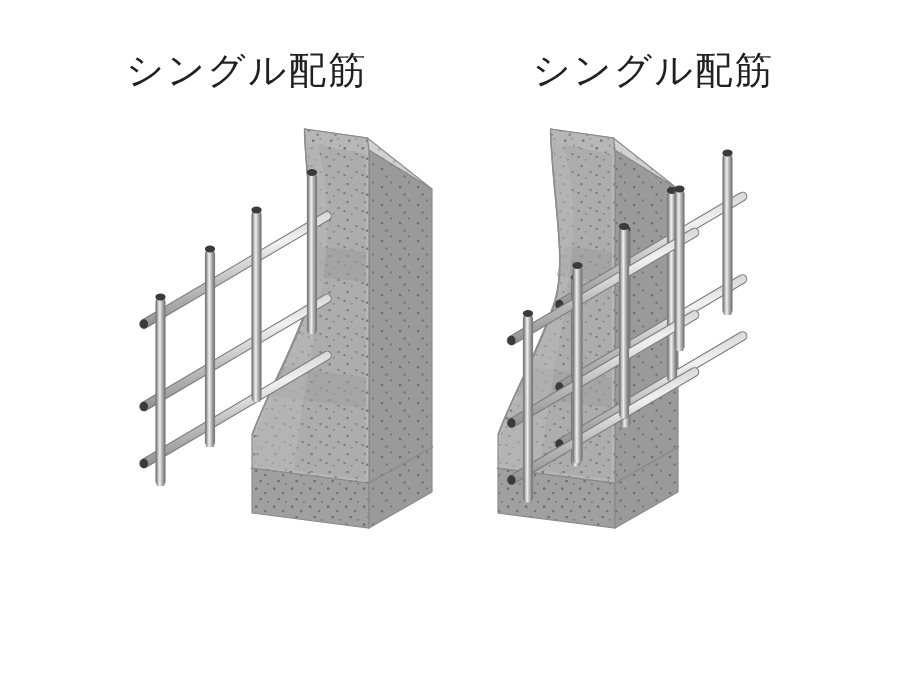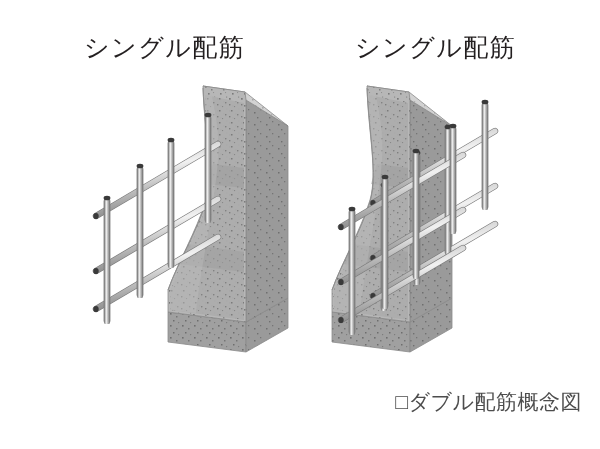--- a/index.html
+++ b/index.html
@@ -289,15 +289,14 @@
         <rect x="450.5" y="126" width="5" height="108" fill="url(#barV)"></rect>
         <ellipse cx="453" cy="126" rx="3.4" ry="2.3" fill="#3a3a3a"></ellipse>
       </g>
     </g>
   </svg>
 
   <div class="panel-title" id="title-single">シングル配筋</div>
 
   <div class="panel-title" id="title-double">シングル配筋</div>
 
-  <div class="figure-caption">□ダブル配筋概念図</div>
 
 </div>
 
 </body></html>

